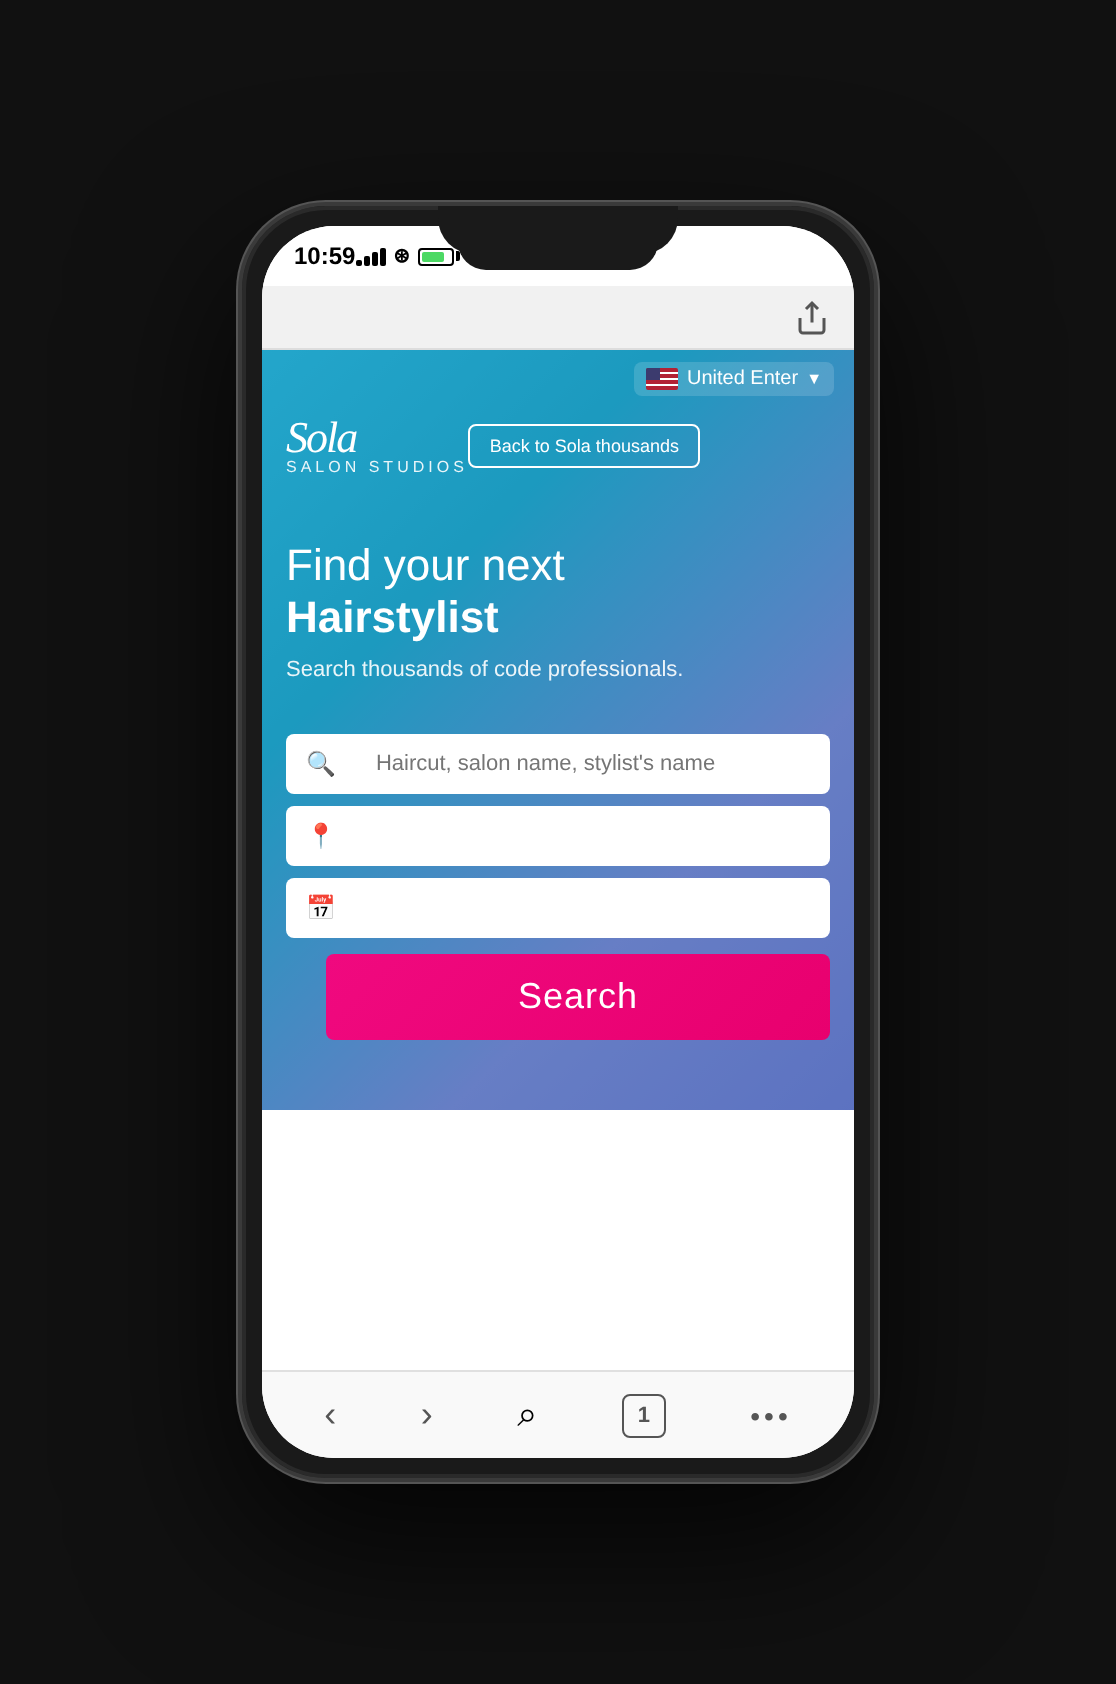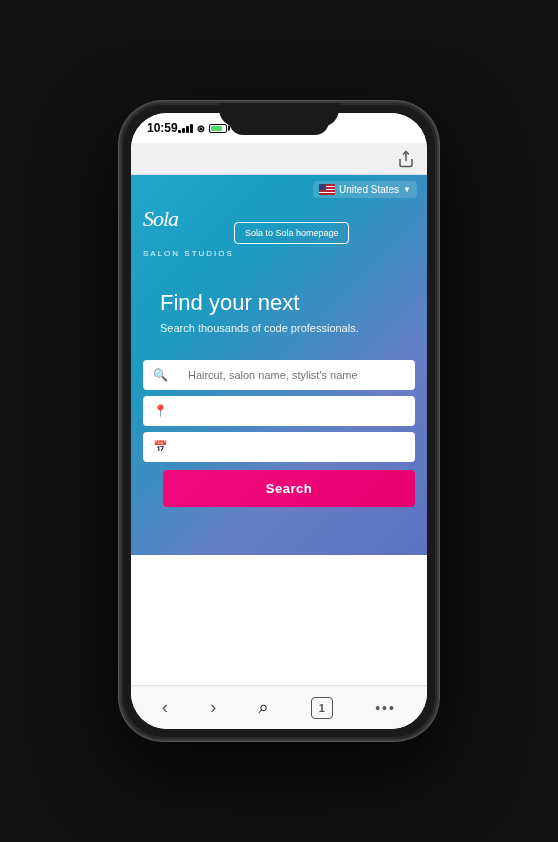--- a/index.html
+++ b/index.html
@@ -253,37 +253,36 @@
     }
 
     .sola-logo span {
       font-size: 8px;
       display: block;
       letter-spacing: 2px;
       font-style: normal;
       font-family: sans-serif;
       font-weight: 300;
       opacity: 0.9;
-      margin-top: 20px;
     }
 
     .back-btn {
       background: transparent;
       border: 1.5px solid #fff;
       color: #fff;
       font-size: 9px;
       padding: 5px 10px;
       border-radius: 4px;
       cursor: pointer;
       font-weight: 500;
     }
 
     
     .hero-text {
-      padding: 20px 29px 16px;
+      padding: 20px 12px 16px;
       position: relative;
       z-index: 2;
     }
 
     .hero-text h1 {
       color: #fff;
       font-size: 22px;
       font-weight: 300;
       line-height: 1.2;
     }
@@ -333,22 +332,22 @@
       font-size: 12px;
       flex-shrink: 0;
     }
 
     .search-btn {
       background: linear-gradient(135deg, #f0097f, #e8006e);
       color: #fff;
       border: none;
       border-radius: 4px;
       padding: 11px;
-      font-size: 13px;
-      font-weight: 700;
+      font-size: 18px;
+      font-weight: 400;
       cursor: pointer;
       letter-spacing: 0.5px;
       margin-top: 2px;
       margin-left: 20px;
     }
 
     
     .bottom-nav {
       background: #f9f9f9;
       border-top: 1px solid #e0e0e0;
@@ -444,36 +443,37 @@
             <div class="hero-overlay"></div>
 
             <div style="display:flex; justify-content:flex-end; padding:6px 10px; position:relative; z-index:2;">
               <div class="country-selector">
                 <div class="flag-icon flag-us">
                   <div class="flag-stripe" style="top:1.5px;"></div>
                   <div class="flag-stripe" style="top:4.5px;"></div>
                   <div class="flag-stripe" style="top:7.5px;"></div>
                   <div class="flag-canton"></div>
                 </div>
-                <span>United States</span>
+                <span>United Enter</span>
                 <span class="chevron-down">▼</span>
               </div>
             </div>
 
             <div class="logo-bar">
               <div class="sola-logo">
                 <em>Sola</em>
                 <span>SALON STUDIOS</span>
               </div>
-              <button class="back-btn">Sola to Sola homepage</button>
+              <button class="back-btn">Back to Sola thousands</button>
             </div>
 
             <div class="hero-text">
               <h1>
                 <span>Find your next</span>
+                <strong>Hairstylist</strong>
               </h1>
               <p>Search thousands of code professionals.</p>
             </div>
 
             <div class="search-form">
               <div class="input-field">
                 <span class="input-icon">🔍</span>
                 <input type="text" placeholder="Haircut, salon name, stylist's name" style="">
               </div>
               <div class="input-field">

